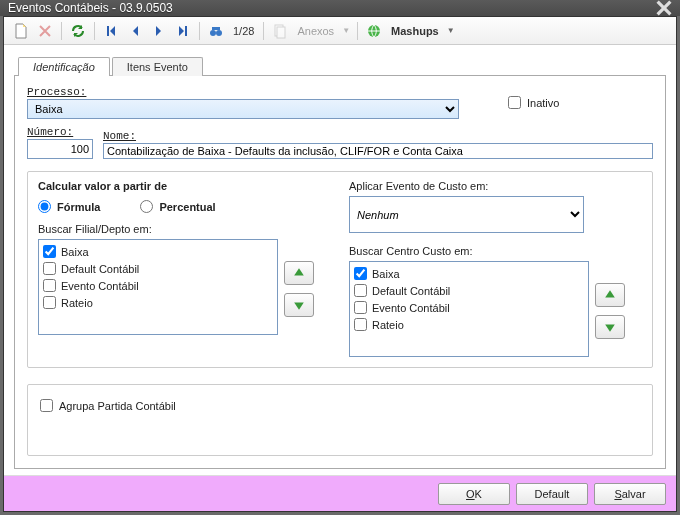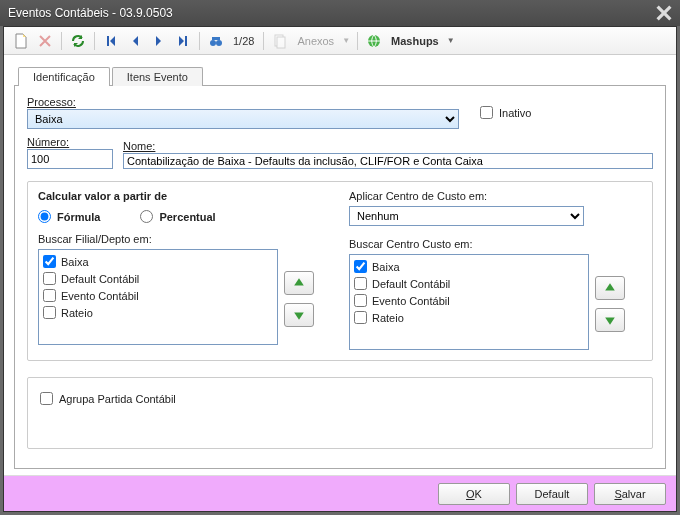--- a/index.html
+++ b/index.html
@@ -13,48 +13,48 @@
   .content-wrap{ flex:1; background:#fff; margin:0 3px 3px 3px; display:flex; flex-direction:column; border:1px solid #333;}
   .toolbar { height:28px; border-bottom:1px solid #ccc; display:flex; align-items:center; padding:0 6px; gap:2px; background:linear-gradient(#fdfdfd,#f0f0f0); }
   .tb-btn { width:22px; height:22px; display:flex; align-items:center; justify-content:center; border-radius:2px; }
   .tb-sep { width:1px; height:18px; background:#ccc; margin:0 3px;}
   .tb-text { color:#333; padding:0 4px;}
   .tb-drop { font-size:8px; color:#666; padding:0 2px;}
   .disabled { opacity:.45; }
   .body { flex:1; padding:8px 10px 6px 10px; display:flex; flex-direction:column;}
   .tabs { display:flex; align-items:flex-end; height:22px; margin-left:4px;}
   .tab { border:1px solid #aaa; border-bottom:none; padding:3px 14px 3px 14px; background:#f4f4f4; border-radius:2px 2px 0 0; margin-right:2px; color:#333; position:relative; top:1px;}
-  .tab.active { background:#fff; font-weight:normal; z-index:2;}
+  .tab.active { background:#fff; font-weight:normal; z-index:2;font-style:italic;}
   .panel { flex:1; border:1px solid #aaa; background:#fff; padding:10px 12px 12px 12px; display:flex; flex-direction:column; gap:8px;}
-  label.fld { color:#222;}
+  label.fld { color:#222;font-family:Liberation Mono, monospace;}
   .underlabel{ text-decoration:underline; color:#333;}
   .row { display:flex; align-items:center; gap:4px;}
   .col { display:flex; flex-direction:column;}
   select,input[type=text]{ font:inherit; border:1px solid #7a9ac0; padding:1px 3px; height:20px; background:#fff;}
   select.processo{ width:432px; background:linear-gradient(#e9f3fd,#d6eafc);}
-  .inativo-wrap{display:flex;align-items:center;gap:6px;margin-left:14px;}
-  .numero{ width:86px;}
+  .inativo-wrap{display:flex;align-items:center;gap:6px;margin-left:42px;}
+  .numero{ width:66px;text-align:right;}
   .nome{ flex:1;justify-content:space-between;}
   .group { border:1px solid #ccc; border-radius:2px; padding:8px 10px 10px 10px; position:relative; margin-top:4px;}
   .group-flex{ display:flex; gap:18px;}
   .subcol{ flex:1; display:flex; flex-direction:column; gap:4px;}
   .radio-row{ display:flex; gap:40px; align-items:center;}
   .radio-row label{display:flex;align-items:center;gap:6px;}
   .bold{font-weight:bold;}
   .listbox{ border:1px solid #7a9ac0; height:96px; overflow:auto; padding:3px 4px; background:#fff; width:240px;}
   .listrow{ display:flex; align-items:center; gap:5px; height:17px;}
   .list-area{ display:flex; gap:6px; align-items:flex-start;}
   .arrow-col{ display:flex; flex-direction:column; gap:8px; margin-top:22px;}
   .arrow-btn{ width:30px; height:24px; border:1px solid #9a9a9a; border-radius:3px; background:linear-gradient(#fefefe,#e8e8e8); display:flex; align-items:center; justify-content:center;}
   .arrow-btn svg{ width:12px;height:12px;}
   .group2{ border:1px solid #ccc; border-radius:2px; padding:14px 12px; margin-top:8px; height:72px; display:flex; align-items:flex-start;}
   .footer{ height:36px; display:flex; align-items:center; justify-content:flex-end; gap:6px; padding:0 10px; border-top:1px solid #ddd; background:#f0abfc;}
   .btn{ min-width:72px; height:22px; border:1px solid #9a9a9a; border-radius:2px; background:linear-gradient(#fefefe,#e9e9e9); display:flex;align-items:center;justify-content:center; padding:0 10px;}
   .mnemonic{text-decoration:underline;}
-  .sel-apply{ width:235px; height:20px;}
+  .sel-apply{ width:235px; height:37px;font-style:italic;}
   input[type=checkbox]{ margin:0; width:13px;height:13px;}
   input[type=radio]{margin:0;}
   .ico{width:16px;height:16px;display:block;}
 </style>
 </head>
 <body>
 
 <div class="window">
   <div class="titlebar">
     <div class="title">Eventos Contábeis - 03.9.0503</div>
@@ -210,21 +210,21 @@
                 <div class="arrow-btn">
                     <svg viewBox="0 0 10 10">
                       <path fill="#3a9a3a" d="M5 9L1 3h8z"></path>
                     </svg>
                   </div>
               </div>
             </div>
           </div>
 
           <div class="subcol">
-            <label>Aplicar Centro de Custo em:</label>
+            <label>Aplicar Evento de Custo em:</label>
             <select class="sel-apply" style="margin-bottom:8px;">
               <option>Nenhum</option>
             </select>
             <label>Buscar Centro Custo em:</label>
             <div class="list-area">
               <div class="listbox">
                 <div class="listrow">
                     <input type="checkbox" checked="" style="">
                     <span>Baixa</span>
                   </div>

